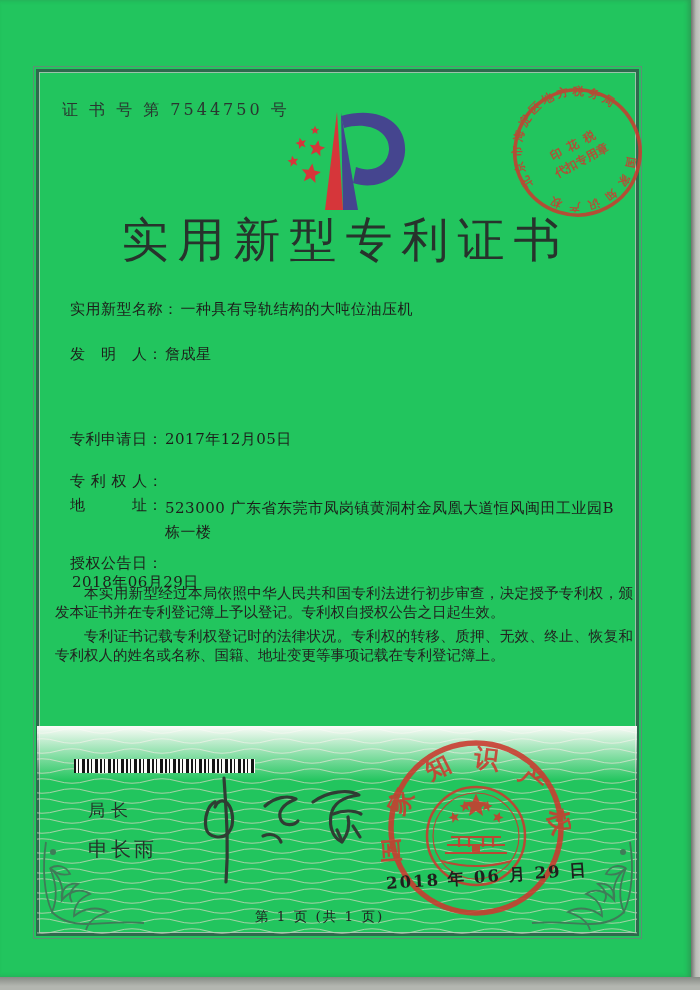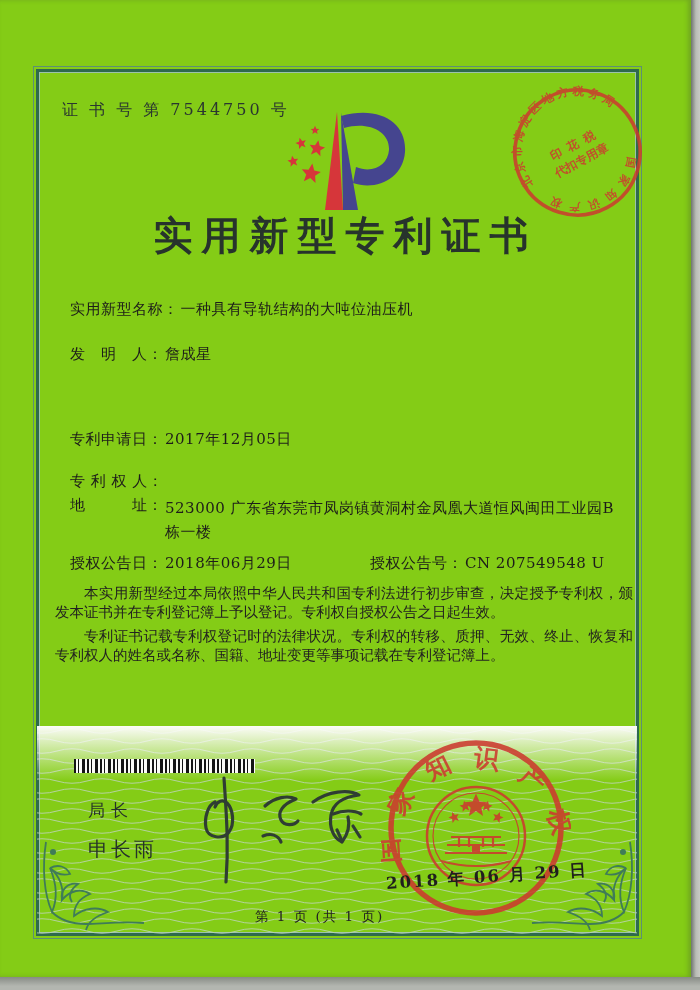--- a/index.html
+++ b/index.html
@@ -14,56 +14,56 @@
   }
   html,body{margin:0;padding:0;}
   body{
     width:700px;height:990px;position:relative;overflow:hidden;
     background:#aeb1ab;
     font-family:"DejaVu Serif","Liberation Serif",serif;
     color:var(--ink);
   }
   .paper{
     position:absolute;left:0;top:0;width:691px;height:977px;
-    background:#84cc16;
+    background:#22c55e;
     box-shadow:inset -3px 0 4px rgba(60,65,60,.25), 2px 3px 6px rgba(0,0,0,.45);
   }
   .frame-outer{
     position:absolute;left:33px;top:66px;width:607px;height:871px;
     border:1px solid #5d8f74;
   }
   .frame-inner{
     position:absolute;left:2px;top:2px;right:2px;bottom:2px;
     border:3px solid var(--frame-green);
     box-shadow:inset 0 0 0 1px var(--frame-green-light);
   }
   .cert-no{
     position:absolute;left:62px;top:100px;
     font-size:16px;letter-spacing:3px;color:#2a3630;
   }
   .logo{position:absolute;left:284px;top:110px;}
   .title{
     position:absolute;left:0;top:209px;width:691px;
-    text-align:center;font-size:39px;letter-spacing:9px;
-    color:#27332c;font-weight:700;
+    text-align:center;font-size:47px;letter-spacing:9px;
+    color:#27332c;font-weight:400;
   }
   .field-row{
     position:absolute;left:70px;width:570px;display:flex;
     font-size:15px;letter-spacing:.5px;color:var(--ink);
   }
   .field-row .label{white-space:pre;flex:none;}
   .field-row .value{margin-left:2px;}
   .row-name{top:300px;}
   .row-inventor{top:345px;}
   .row-patentno{top:388px;}
   .row-appdate{top:430px;align-items:flex-end;}
   .row-patentee{top:472px;}
   .row-address{top:496px;}
   .row-address .value{width:452px;line-height:24px;}
-  .row-grant{top:554px;}
+  .row-grant{top:554px;flex-direction:column;}
   .grant-no-pair{position:absolute;left:300px;top:0;display:flex;}
   .paragraphs{
     position:absolute;left:55px;top:584px;width:578px;
     font-size:14.5px;line-height:18.6px;text-align:justify;color:#222220;
   }
   .paragraphs p{margin:0 0 6px 0;text-indent:2em;}
   .guilloche-band{
     position:absolute;left:37px;top:726px;width:600px;height:208px;
     overflow:hidden;
   }
@@ -177,24 +177,20 @@
   <div class="field-row row-patentee">
     <span class="label">专 利 权 人：</span>
   </div>
   <div class="field-row row-address">
     <span class="label">地　　　址：</span>
     <span class="value">523000 广东省东莞市凤岗镇黄洞村金凤凰大道恒风闽田工业园B栋一楼</span>
   </div>
   <div class="field-row row-grant">
     <span class="label">授权公告日：</span>
     <span class="value">2018年06月29日</span>
-    <span class="grant-no-pair">
-      <span class="label">授权公告号：</span>
-      <span class="value">CN 207549548 U</span>
-    </span>
   </div>
 
   <div class="paragraphs">
     <p>本实用新型经过本局依照中华人民共和国专利法进行初步审查，决定授予专利权，颁发本证书并在专利登记簿上予以登记。专利权自授权公告之日起生效。</p>
     <p>专利证书记载专利权登记时的法律状况。专利权的转移、质押、无效、终止、恢复和专利权人的姓名或名称、国籍、地址变更等事项记载在专利登记簿上。</p>
   </div>
 
   <div class="guilloche-band">
     <svg id="waves-svg" width="600" height="208" viewBox="0 0 600 208">
         <path d="M-10,5 q15,4.5 30,0 t30,0 t30,0 t30,0 t30,0 t30,0 t30,0 t30,0 t30,0 t30,0 t30,0 t30,0 t30,0 t30,0 t30,0 t30,0 t30,0 t30,0 t30,0 t30,0 t30,0"></path>

